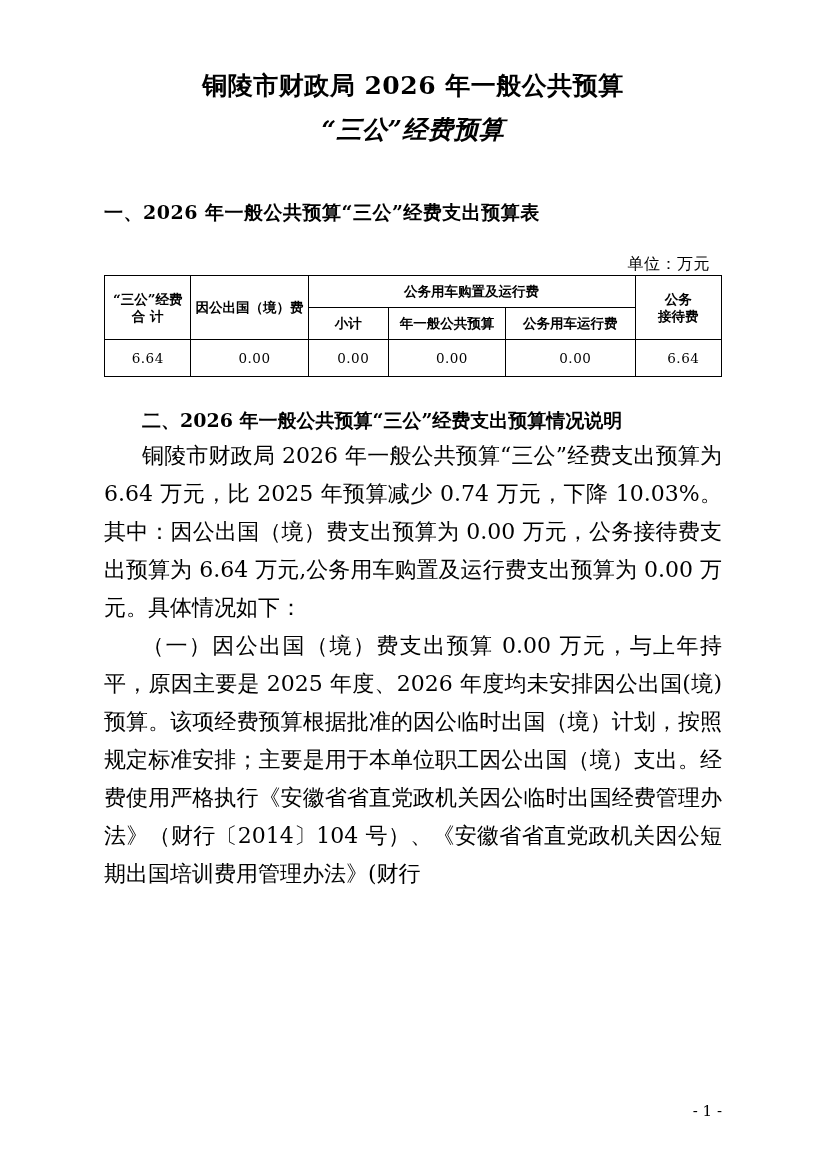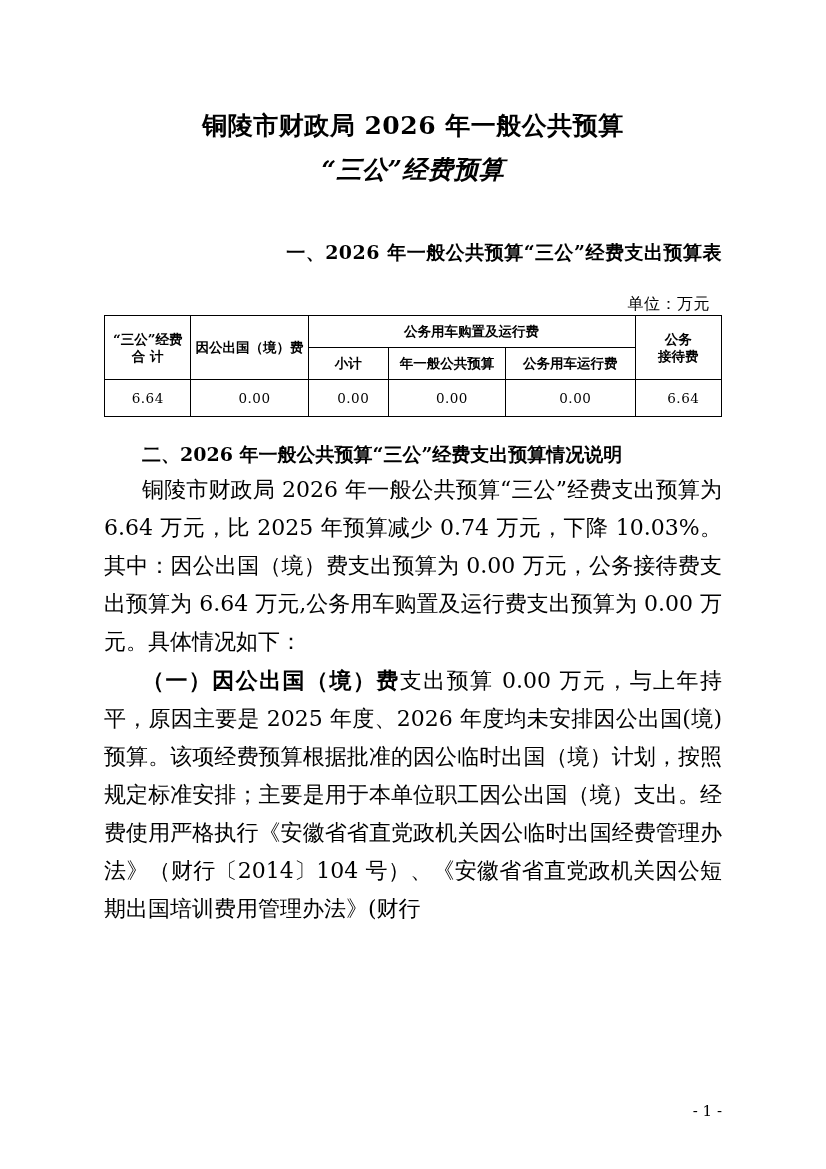--- a/index.html
+++ b/index.html
@@ -12,39 +12,39 @@
     height: 1169px;
     font-family: "DejaVu Serif", "Liberation Serif", serif;
     color: #000000;
     position: relative;
     overflow: hidden;
   }
   .page {
     box-sizing: border-box;
     width: 826px;
     height: 1164px;
-    padding: 104px 104px 40px 104px;
+    padding: 64px 104px 40px 104px;
     position: relative;
   }
   .doc-title {
     text-align: center;
     font-size: 25px;
     font-weight: bold;
     line-height: 44px;
     letter-spacing: 0.5px;
     font-family: "DejaVu Serif", "Liberation Serif", serif;
   }
   .doc-title .line2 {
     display: block;
     font-style: italic;
   }
   .section-heading {
     font-size: 19px;
     font-weight: bold;
-    text-align: right;
+    text-align: left;
     margin-top: 48px;
     letter-spacing: 0.5px;
   }
   .unit-line {
     text-align: right;
     font-size: 16px;
     margin-top: 28px;
     margin-right: 12px;
     letter-spacing: 0.5px;
   }
@@ -76,35 +76,35 @@
   }
   table.budget td.left {
     text-align: center;
     padding-left: 10px;
   }
   table.budget th .l1 { display: block; }
   table.budget th .l2 { display: block; }
   .section2-heading {
     font-size: 19px;
     font-weight: bold;
-    margin-top: 20px;
+    margin-top: 26px;
     text-indent: 38px;
     letter-spacing: 0px;
     line-height: 34px;
   }
   p.body {
     font-size: 22px;
     line-height: 38px;
     text-indent: 38px;
     margin: 0;
     text-align: justify;
     letter-spacing: 0px;
   }
   p.body b {
-    font-weight: bold;
+    font-weight: normal;
     margin-top: 28px;
   }
   .page-number {
     position: absolute;
     bottom: 44px;
     right: 104px;
     font-size: 15px;
     font-family: "DejaVu Serif", "Liberation Serif", serif;
   }
 </style>

